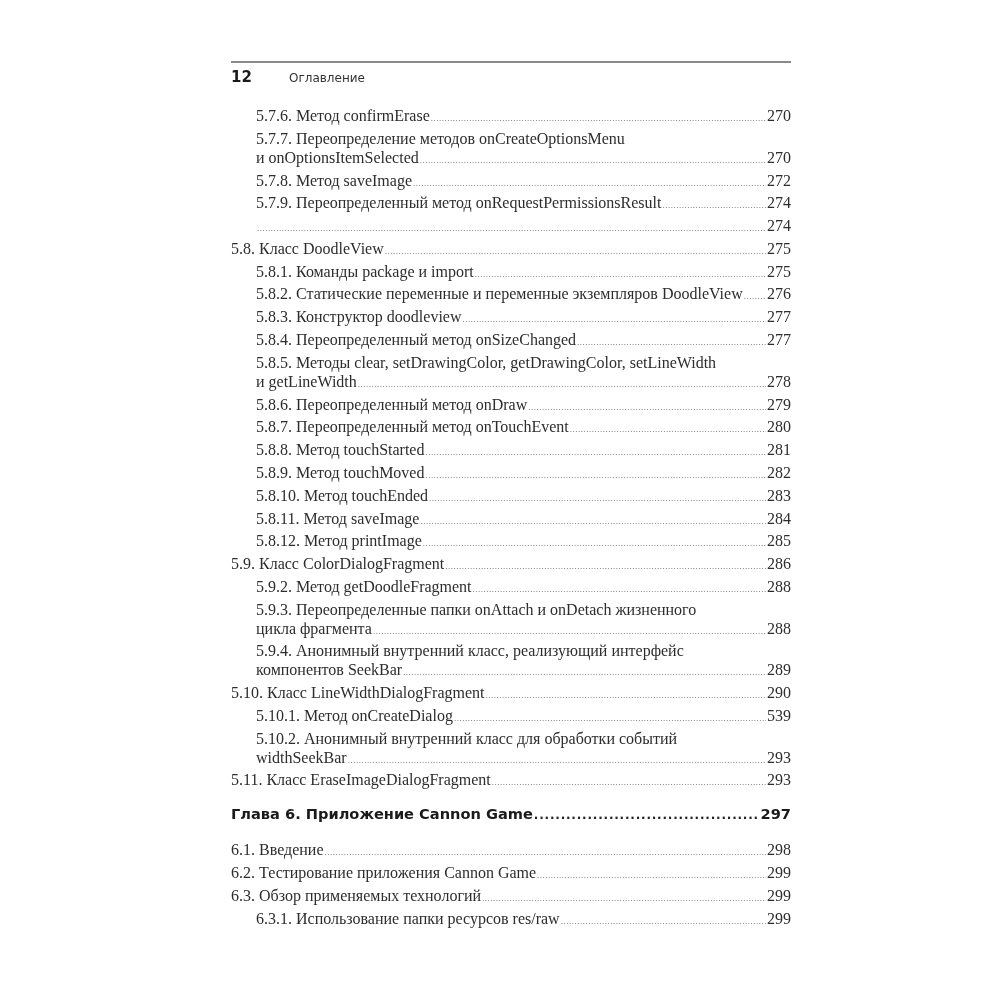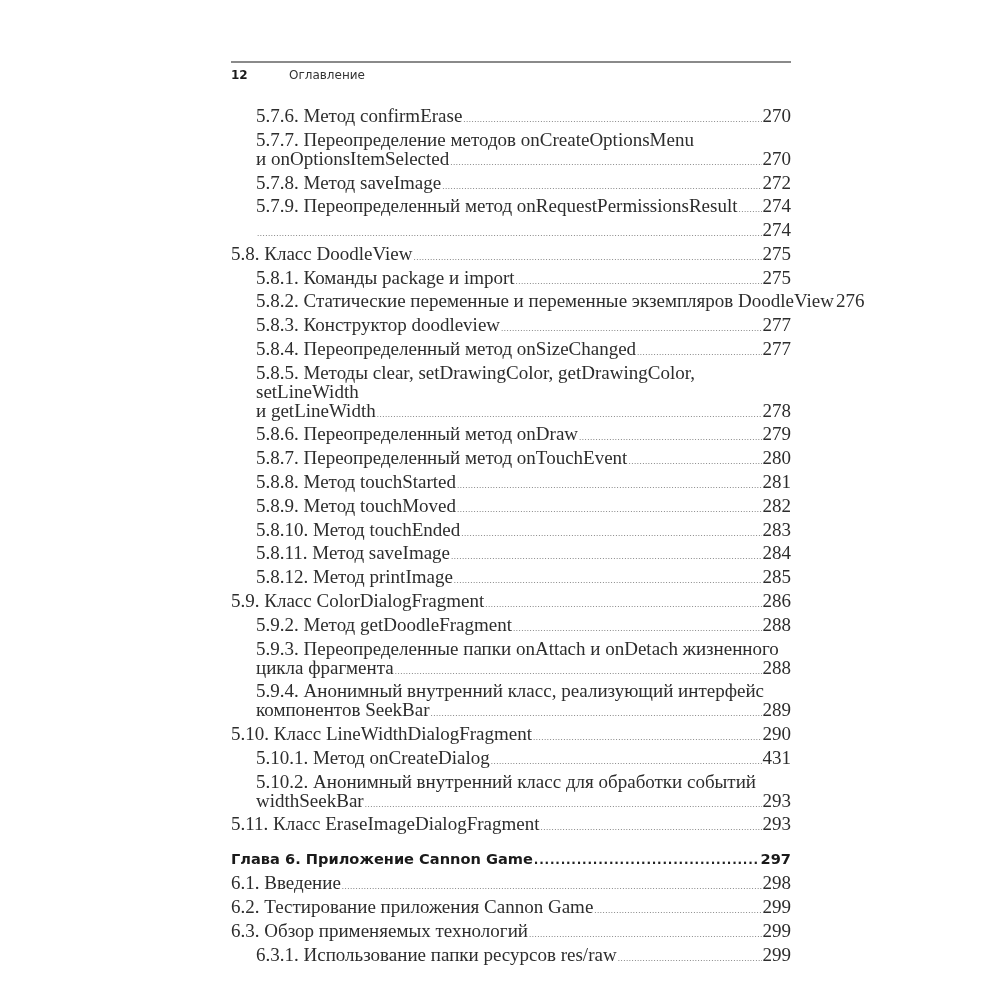--- a/index.html
+++ b/index.html
@@ -19,34 +19,34 @@
     }
     .header {
       display: flex;
       align-items: baseline;
       height: 22px;
       margin-bottom: 17px;
     }
     .header .pgnum {
       font-family: "DejaVu Sans", sans-serif;
       font-weight: bold;
-      font-size: 12px;
+      font-size: 15px;
       width: 58px;
       color: #1a1a1a;
     }
     .header .title {
       font-family: "DejaVu Sans", sans-serif;
       font-size: 12px;
       color: #333;
       text-align: center;
     }
     .toc { list-style: none; margin: 0; padding: 0; }
     .entry {
       font-family: "Liberation Serif", "DejaVu Serif", serif;
-      font-size: 19px;
+      font-size: 16px;
       line-height: 18.9px;
       margin-bottom: 1.9px;
       color: #2d2d2d;
     }
     .entry .row {
       display: flex;
       align-items: baseline;
     }
     .entry .text { white-space: nowrap; }
     .entry .dots {
@@ -63,21 +63,21 @@
     }
     .entry .page-ref { white-space: nowrap; }
     .lvl1 { padding-left: 0; }
     .lvl2 { padding-left: 25px; }
     .chapter {
       font-family: "DejaVu Sans", sans-serif;
       font-weight: bold;
       font-size: 14.6px;
       line-height: 20px;
       margin-top: 12px;
-      margin-bottom: 4px;
+      margin-bottom: 16px;
       color: #1a1a1a;
     }
     .chapter .dots { font-size: 12px; letter-spacing: 0.8px; color: #222; }
   </style>
 </head>
 <body>
 
 <div class="page">
   <div class="top-rule"></div>
   <div class="header">
@@ -246,21 +246,21 @@
         <div class="row">
           <span class="text">5.10. Класс LineWidthDialogFragment</span>
           <span class="dots"></span>
           <span class="page-ref">290</span>
         </div>
       </li>
       <li class="entry lvl2">
         <div class="row">
           <span class="text">5.10.1. Метод onCreateDialog</span>
           <span class="dots"></span>
-          <span class="page-ref">431</span>
+          <span class="page-ref">539</span>
         </div>
       </li>
       <li class="entry lvl2">
         <div class="text-line">5.10.2. Анонимный внутренний класс для обработки событий</div>
         <div class="row">
           <span class="text">widthSeekBar</span>
           <span class="dots"></span>
           <span class="page-ref">293</span>
         </div>
       </li>

